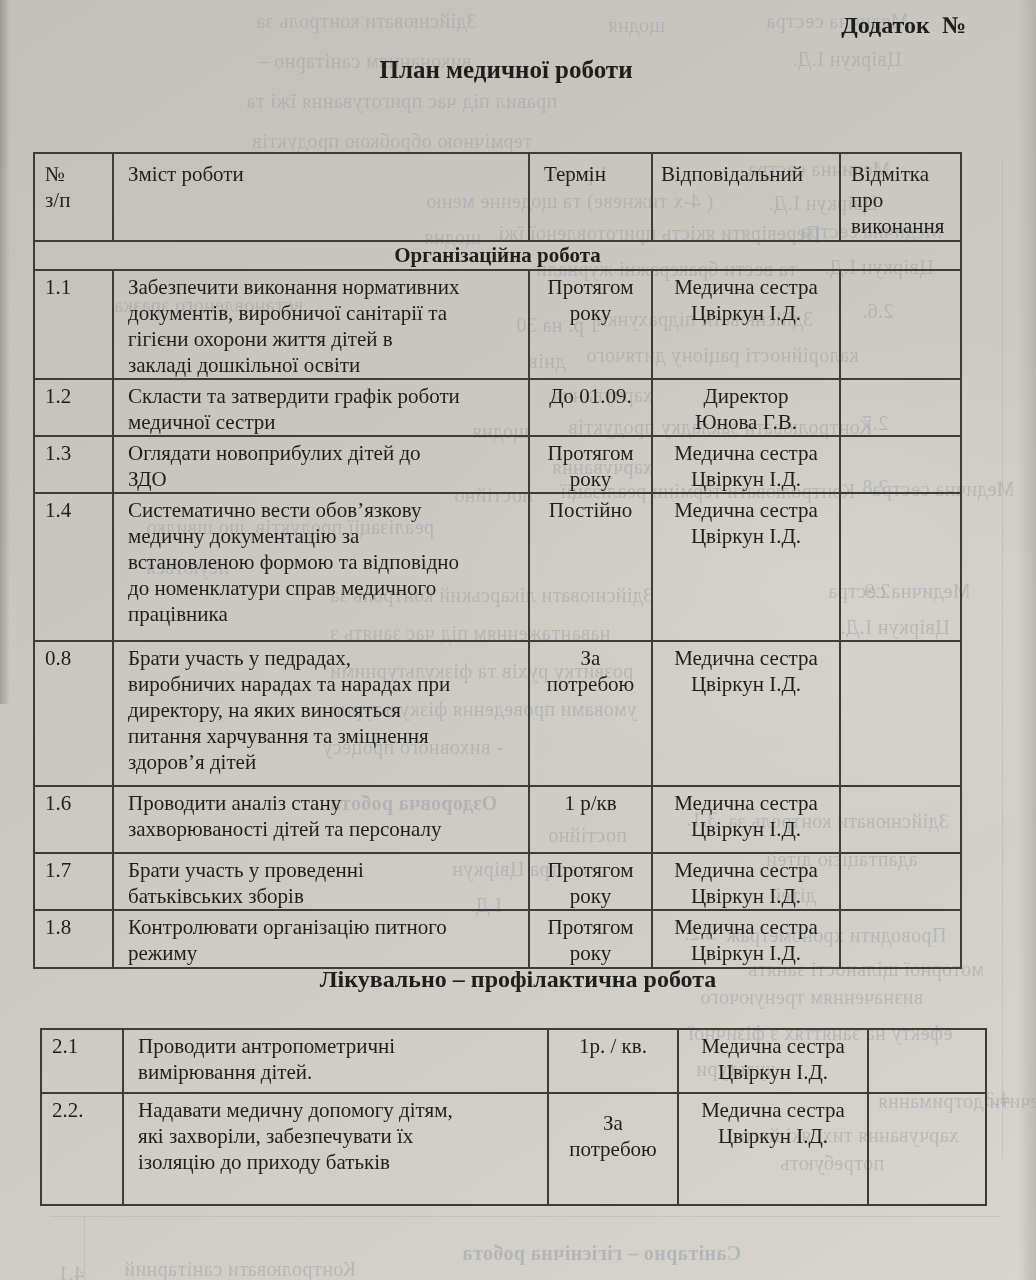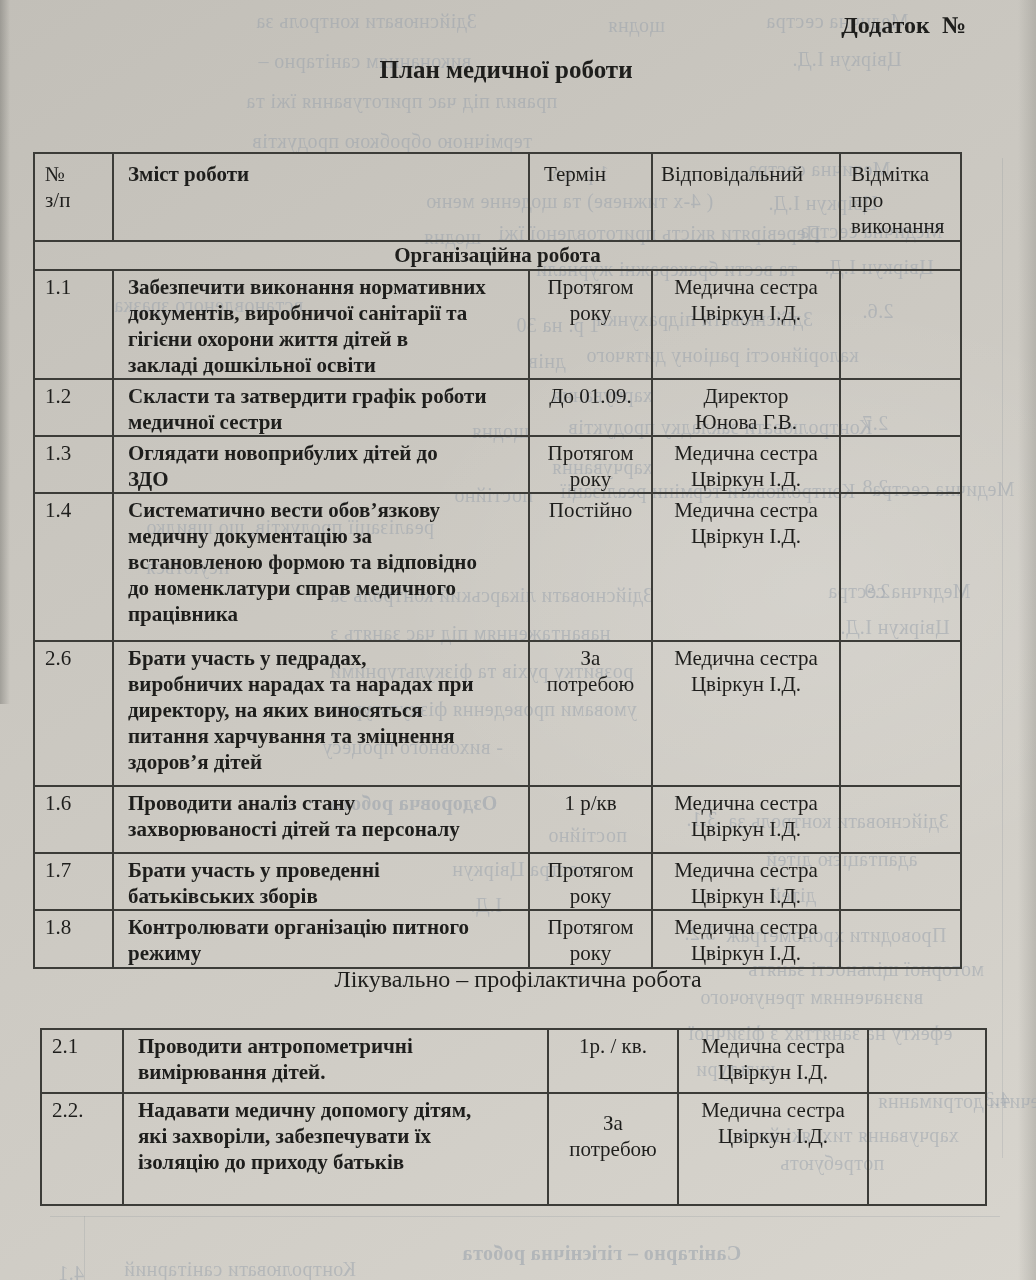--- a/index.html
+++ b/index.html
@@ -47,29 +47,29 @@
   table{position:absolute;border-collapse:collapse;table-layout:fixed;background:transparent;}
   #table1{left:33px;top:152px;width:927px;}
   #table2{left:40px;top:1028px;width:945px;}
   td,th{
     border:2px solid #3c3c38;vertical-align:top;overflow:hidden;
     font-size:21px;line-height:26px;font-weight:400;text-align:left;
     white-space:pre-line;padding:3px 6px 0 12px;
   }
   thead th{padding-top:7px;}
   .c-num{padding-left:10px;}
-  .c-content{padding-left:14px;padding-right:12px;font-weight:bold;}
+  .c-content{padding-left:14px;padding-right:12px;}
   .c-term,.c-responsible{text-align:center;padding-left:4px;padding-right:4px;}
   .section-row td{
     text-align:center;font-weight:700;padding:0 0 0 0;line-height:27px;
   }
   #table2 tr:nth-child(2) .c-term{padding-top:16px;}
   .section2-title{
     position:absolute;top:966px;left:0;right:0;text-align:center;
-    font-size:24px;font-weight:400;
+    font-size:24px;font-weight:700;
   }
 </style>
 </head>
 <body>
 
 <div class="sheet">
   <div id="bleed">
     <div class="ghostline" style="left:1002px;top:158px;width:1px;height:1000px;"></div>
     <div class="ghostline" style="left:50px;top:1216px;width:950px;height:1px;"></div>
     <div class="ghostline" style="left:84px;top:1216px;width:1px;height:64px;"></div>
@@ -202,21 +202,21 @@
 медичну документацію за
 встановленою формою та відповідно
 до номенклатури справ медичного
 працівника</td>
             <td class="c-term">Постійно</td>
             <td class="c-responsible">Медична сестра
 Цвіркун І.Д.</td>
             <td class="c-mark"></td>
           </tr>
           <tr style="height: 145px;">
-            <td class="c-num">2.6</td>
+            <td class="c-num">0.8</td>
             <td class="c-content">Брати участь у педрадах,
 виробничих нарадах та нарадах при
 директору, на яких виносяться
 питання харчування та зміцнення
 здоров’я дітей</td>
             <td class="c-term">За
 потребою</td>
             <td class="c-responsible">Медична сестра
 Цвіркун І.Д.</td>
             <td class="c-mark"></td>

